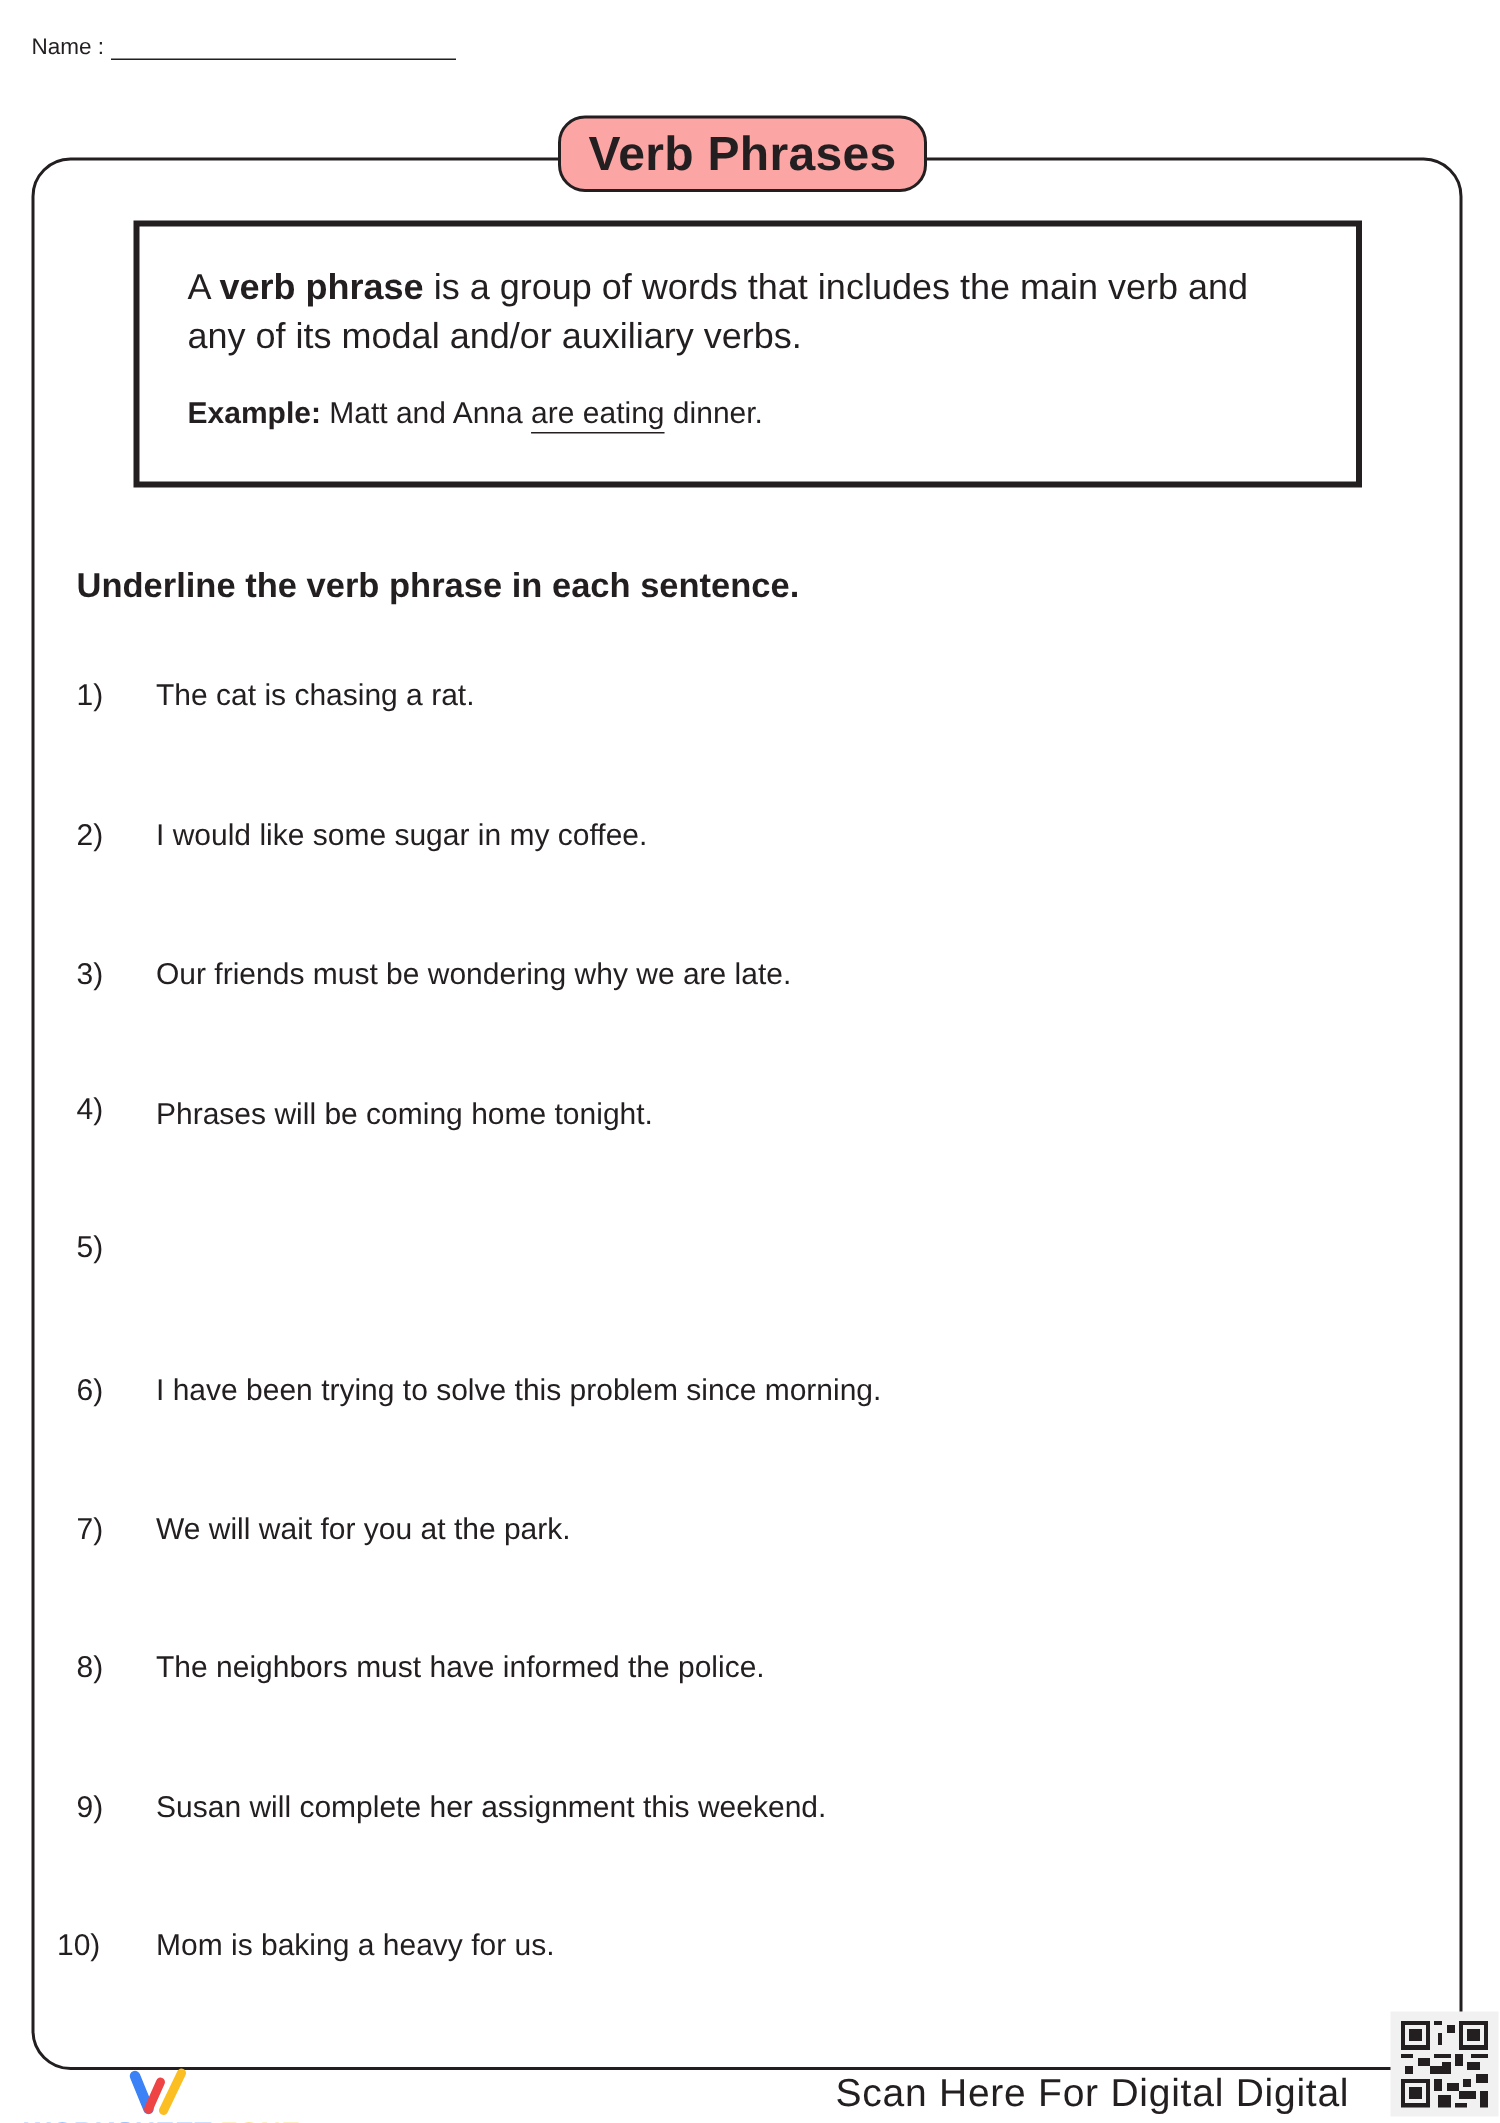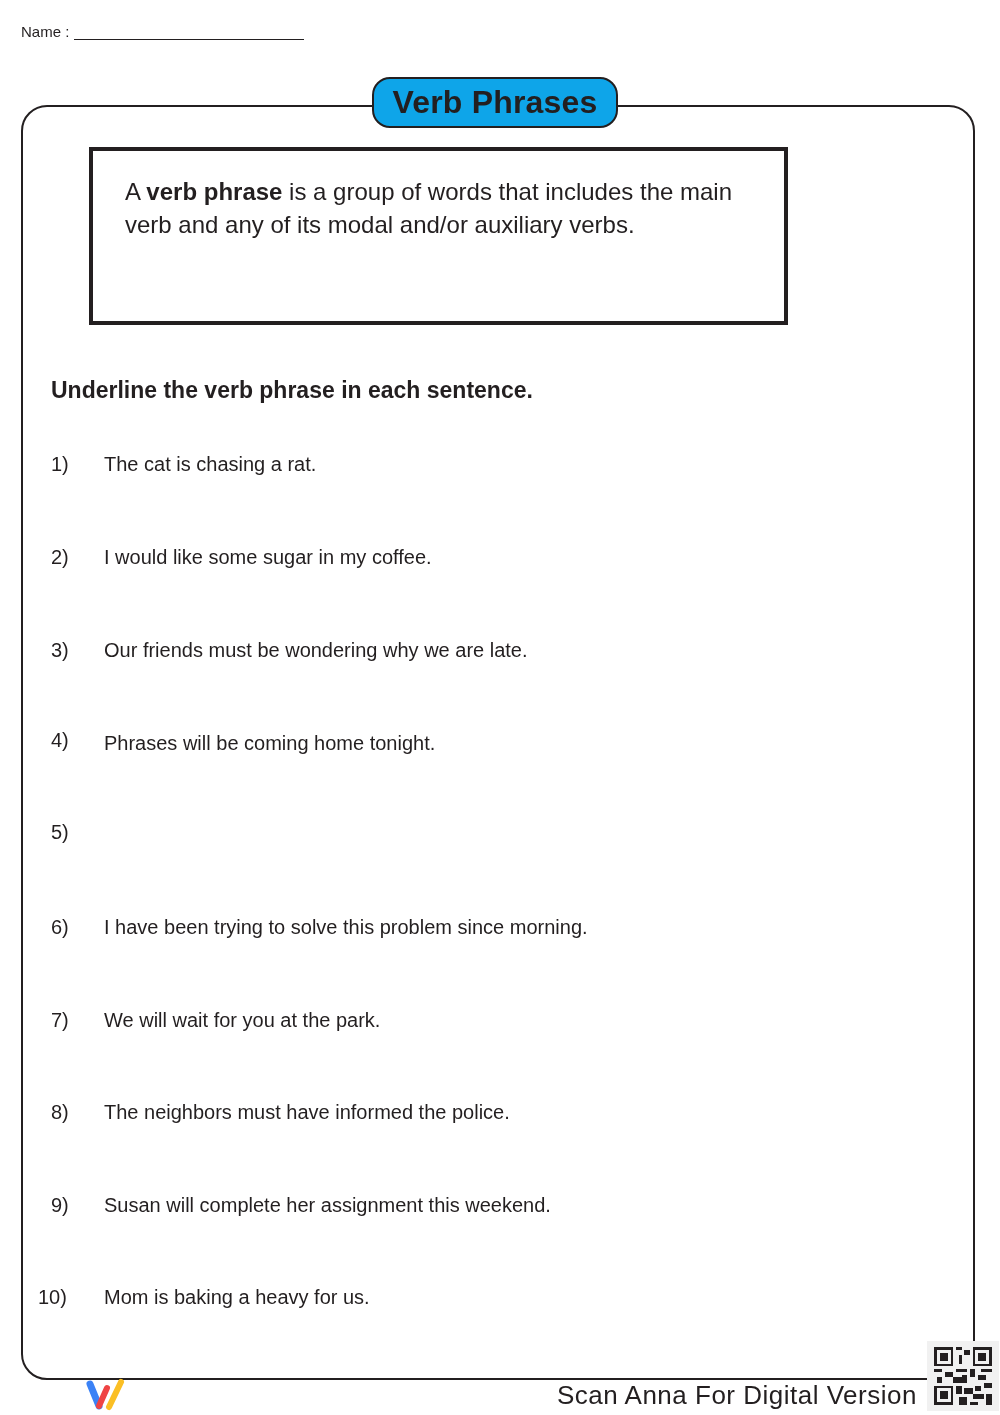--- a/index.html
+++ b/index.html
@@ -8,27 +8,27 @@
 
   .name-row { position: absolute; left: 21px; top: 18px; font-size: 15px; display: flex; align-items: flex-end; }
   .name-line { display: inline-block; width: 230px; border-bottom: 1.5px solid #231f20; height: 22px; margin-left: 5px; }
 
   .frame {
     position: absolute; left: 21px; top: 105px; width: 954px; height: 1275px;
     border: 2px solid #231f20; border-radius: 26px;
   }
   .title-pill {
     position: absolute; left: 372px; top: 77px; width: 246px; height: 51px;
-    background: #0ea5e9; border: 2px solid #231f20; border-radius: 18px;
+    background: #fca5a5; border: 2px solid #231f20; border-radius: 18px;
     display: flex; align-items: center; justify-content: center;
     font-size: 32px; font-weight: bold; letter-spacing: 0.2px;
   }
 
   .def-box {
-    position: absolute; left: 89px; top: 147px; width: 699px; height: 178px;
+    position: absolute; left: 89px; top: 147px; width: 819px; height: 178px;
     border: 4px solid #231f20; padding: 24px 32px 0 32px;
   }
   .def-text { font-size: 24px; line-height: 33px; }
   .def-text b { font-weight: bold; }
   .example { margin-top: 24px; font-size: 20px; }
   .example b { font-weight: bold; }
   .example .ul { text-decoration: underline; text-underline-offset: 6px; text-decoration-thickness: 1px; }
 
   .instructions { position: absolute; left: 51px; top: 377px; font-size: 23px; font-weight: bold; }
 
@@ -53,20 +53,21 @@
 <div class="name-row">
   <span>Name :</span>
   <span class="name-line"></span>
 </div>
 
 <div class="frame"></div>
 <div class="title-pill">Verb Phrases</div>
 
 <div class="def-box">
   <div class="def-text"><span>A </span><b>verb phrase</b><span> is a group of words that includes the main verb and any of its modal and/or auxiliary verbs.</span></div>
+  <div class="example"><b>Example:</b><span> Matt and Anna </span><span class="ul">are eating</span><span> dinner.</span></div>
 </div>
 
 <div class="instructions">Underline the verb phrase in each sentence.</div>
 
 <div class="questions">
   <div class="q" style="top:3px">
       <div class="num"><span>1)</span></div>
       <span class="text">The cat is chasing a rat.</span>
     </div>
   <div class="q" style="top:96px">
@@ -108,21 +109,21 @@
 
 <div class="logo">
   <svg width="40" height="34" viewBox="0 0 40 34">
     <line x1="5" y1="6" x2="14" y2="28" stroke="#3b82f6" stroke-width="7" stroke-linecap="round"></line>
     <line x1="14" y1="28" x2="22" y2="10" stroke="#ef4444" stroke-width="6" stroke-linecap="round"></line>
     <line x1="24" y1="29" x2="36" y2="4" stroke="#fbbf24" stroke-width="6" stroke-linecap="round"></line>
   </svg>
   <span class="logo-text"><span class="w">WORKSHEET</span> <span class="z">ZONE</span></span>
 </div>
 
-<div class="scan">Scan Anna For Digital Version</div>
+<div class="scan">Scan Here For Digital Digital</div>
 
 <div class="qr">
   <svg width="60" height="58" viewBox="0 0 21 21" shape-rendering="crispEdges">
     <rect x="0" y="0" width="7" height="7" fill="#231f20"></rect>
       <rect x="1" y="1" width="5" height="5" fill="#f1f1f1"></rect>
       <rect x="2" y="2" width="3" height="3" fill="#231f20"></rect>
     <rect x="14" y="0" width="7" height="7" fill="#231f20"></rect>
       <rect x="15" y="1" width="5" height="5" fill="#f1f1f1"></rect>
       <rect x="16" y="2" width="3" height="3" fill="#231f20"></rect>
     <rect x="0" y="14" width="7" height="7" fill="#231f20"></rect>

